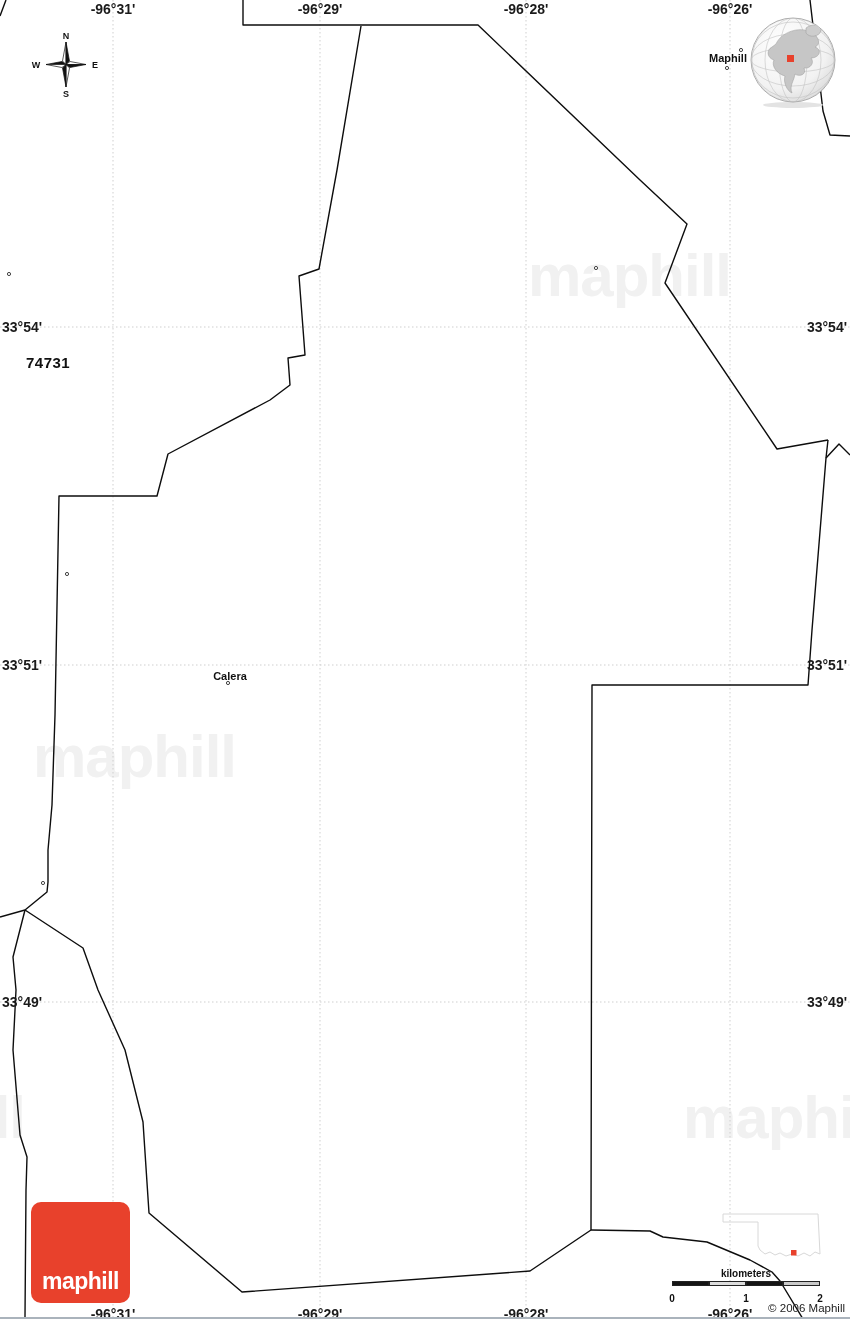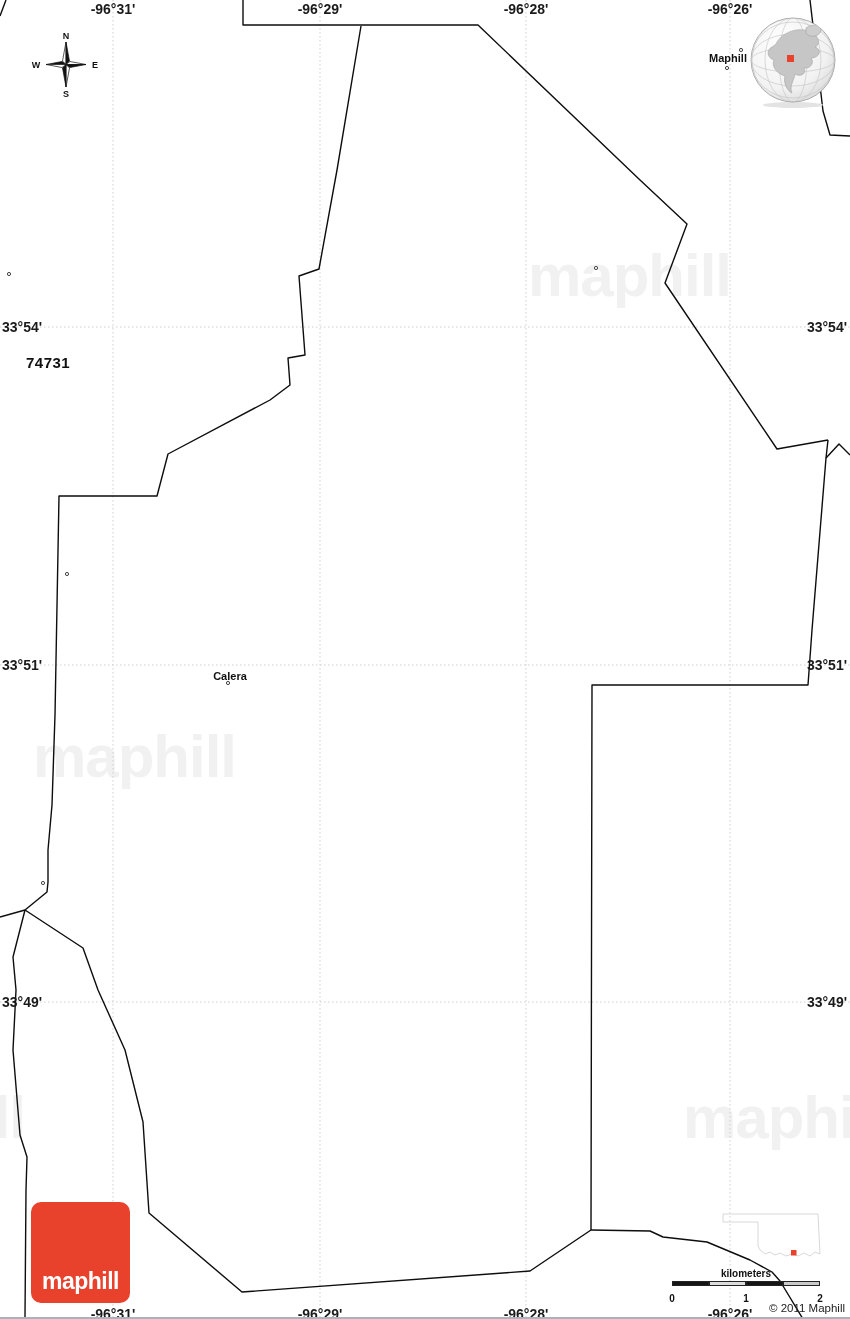--- a/index.html
+++ b/index.html
@@ -167,15 +167,15 @@
         <div class="sb-seg" style="left: 74px; width: 37px; background: rgb(21, 21, 21); border: 1px solid rgb(34, 34, 34);"></div>
         <div class="sb-seg" style="left: 111px; width: 37px; background: rgb(201, 201, 201); border: 1px solid rgb(34, 34, 34);"></div>
       </div>
     <div id="sb-ticks" style="position: relative;">
         <div class="sb-tick" style="left: 0px;">0</div>
         <div class="sb-tick" style="left: 74px;">1</div>
         <div class="sb-tick" style="left: 148px;">2</div>
       </div>
   </div>
 
-  <div id="copyright">© 2011 Maphill</div>
+  <div id="copyright">© 2006 Maphill</div>
 
 </div>
 
 </body></html>

